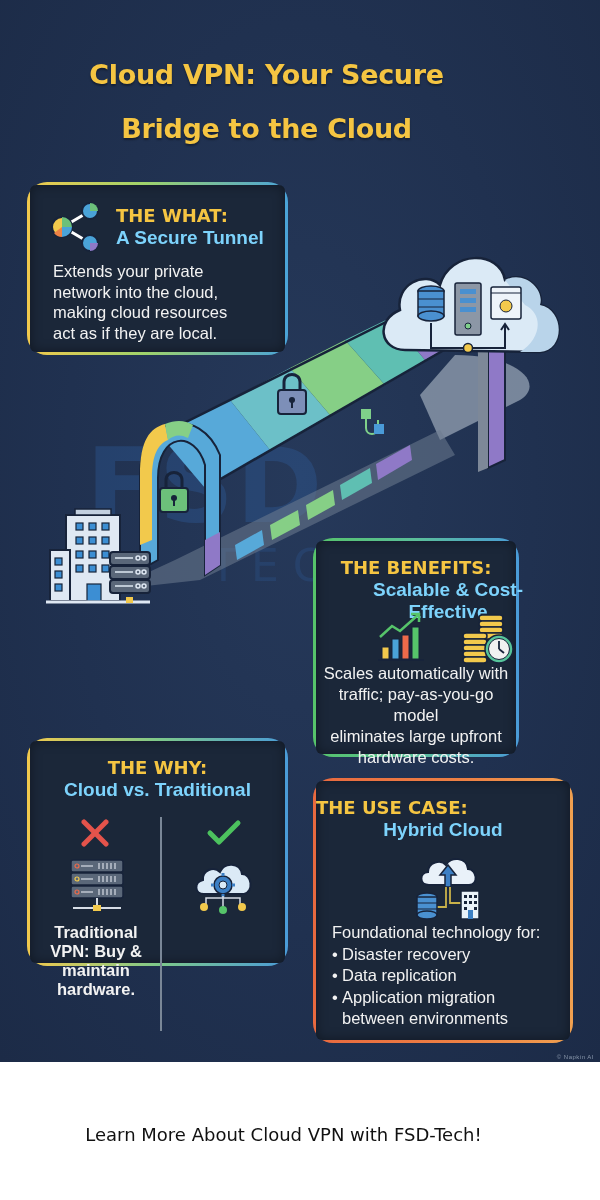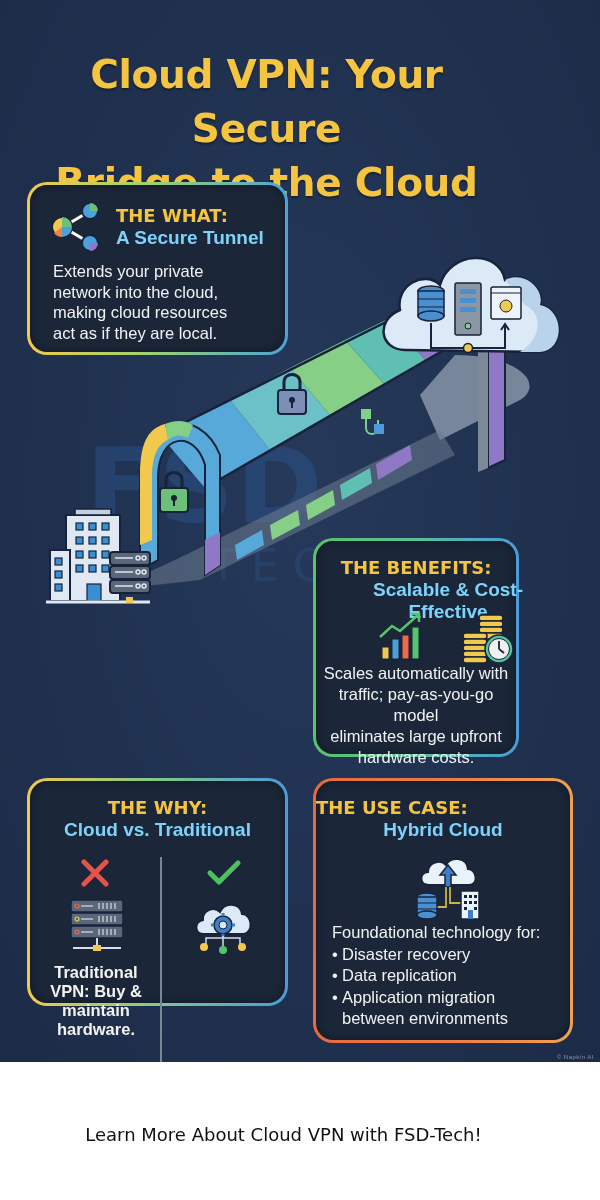--- a/index.html
+++ b/index.html
@@ -7,49 +7,49 @@
   body { font-family: "Liberation Sans", "DejaVu Sans", sans-serif; position: relative; }
 
   .poster {
     position: absolute; left: 0; top: 0; width: 600px; height: 1062px;
     background: radial-gradient(ellipse at 50% 45%, #26395a 0%, #203150 55%, #1c2b47 100%);
     overflow: hidden;
   }
 
   .title {
     position: absolute; left: 0; top: 48px; width: 504px; text-align: center;
-    color: #f5c542; font-weight: bold; font-size: 39px; line-height: 54px;
+    color: #f5c542; font-weight: bold; font-size: 27px; line-height: 54px;
     font-family: "DejaVu Sans", sans-serif; letter-spacing: -0.3px;
     text-shadow: 0 2px 2px rgba(0,0,0,0.35);
     padding-left: 29px;
   }
 
   .watermark {
     position: absolute; left: 86px; top: 425px; font-family: "DejaVu Sans", sans-serif;
     font-weight: bold; font-size: 104px; color: #2f5fa0; opacity: 0.35; letter-spacing: 2px;
   }
   .watermark-sub {
     position: absolute; left: 210px; top: 540px; font-family: "DejaVu Sans", sans-serif;
     font-size: 44px; color: #2f5fa0; opacity: 0.25; letter-spacing: 14px;
   }
 
   .card {
     position: absolute; border-radius: 20px; padding: 3px;
   }
   .card-inner {
-    width: 100%; height: 100%; border-radius: 17px; background: #1b2739;
+    width: 100%; height: 100%; border-radius: 6px; background: #1b2739;
     box-shadow: inset 0 0 12px rgba(0,0,0,0.4);
     position: relative;
   }
   .card-what { left: 27px; top: 182px; width: 261px; height: 173px;
     background: linear-gradient(90deg, #f2c94c 0%, #9fd36b 45%, #4aa3d8 100%); }
   .card-benefits { left: 313px; top: 538px; width: 206px; height: 219px;
     background: linear-gradient(90deg, #56c46a 0%, #5bbf9a 50%, #4a9bd8 100%); }
   .card-why { left: 27px; top: 738px; width: 261px; height: 228px;
-    background: linear-gradient(90deg, #f2c94c 0%, #7ec98a 50%, #4a9bd8 100%); margin-top: 40px; }
+    background: linear-gradient(90deg, #f2c94c 0%, #7ec98a 50%, #4a9bd8 100%); }
   .card-usecase { left: 313px; top: 778px; width: 260px; height: 265px;
     background: linear-gradient(90deg, #e8693f 0%, #ee8245 60%, #f0a050 100%); }
 
   .heading-yellow { color: #f5c542; font-weight: bold; font-family: "DejaVu Sans", sans-serif; font-size: 18px; }
   .heading-white { color: #7dd3fc; font-weight: bold; font-size: 19px; }
   .body-text { color: #f2f2f2; font-size: 16.5px; line-height: 20.5px; }
 
   
   .what-icon { position: absolute; left: 18px; top: 14px; width: 56px; height: 54px; }
   .what-h1 { position: absolute; left: 86px; top: 20px; }

